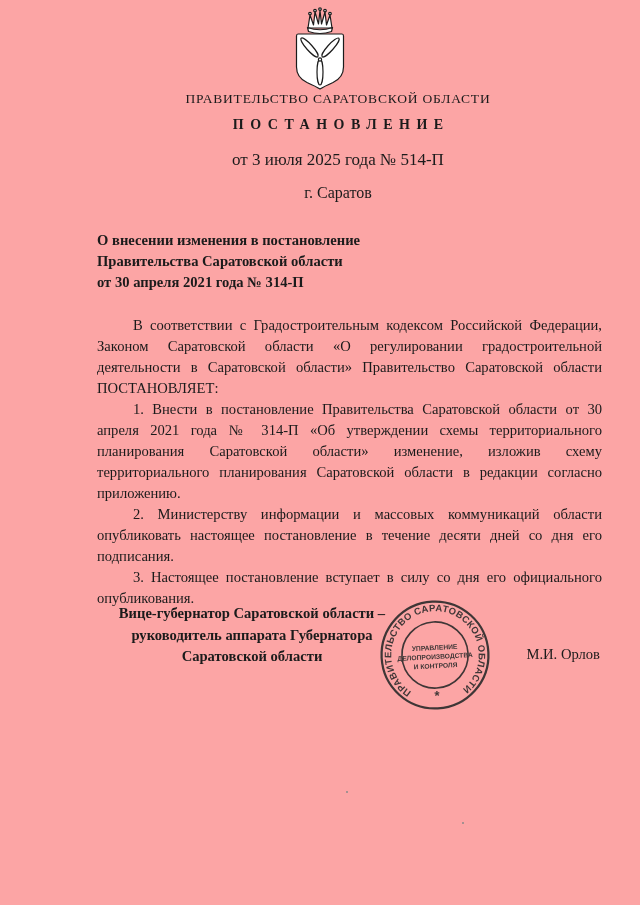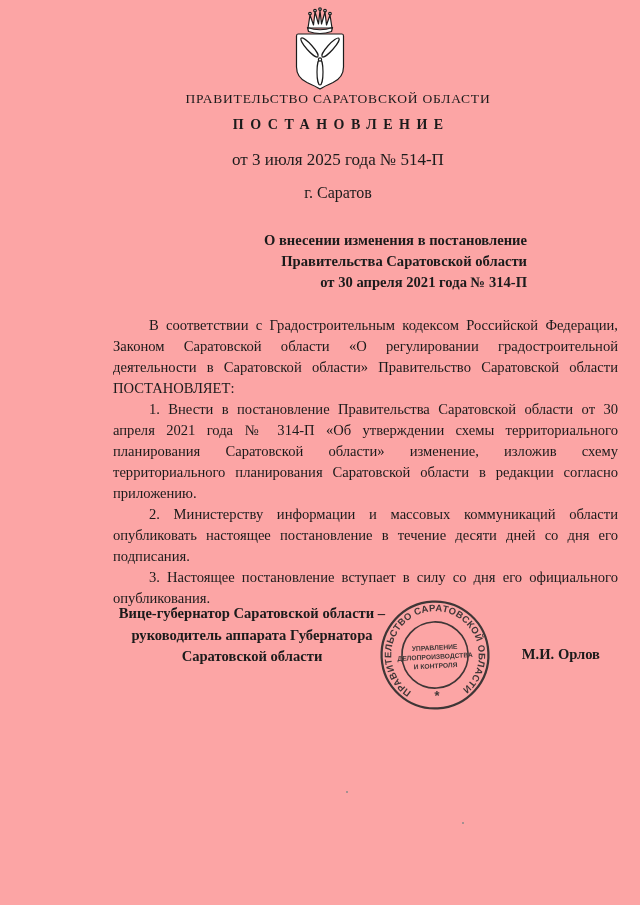--- a/index.html
+++ b/index.html
@@ -16,35 +16,35 @@
   .emblem svg{display:block;width:100%;height:100%;}
   
   .hdr-block{position:absolute;left:97px;width:482px;text-align:center;}
   .org-name{top:91px;font-size:13.5px;letter-spacing:0.8px;white-space:nowrap;}
   .doc-type{top:117px;font-size:14px;font-weight:bold;letter-spacing:6.5px;text-indent:6.5px;white-space:nowrap;}
   .date-line{top:150px;font-size:17px;white-space:nowrap;}
   .city-line{top:184px;font-size:16px;white-space:nowrap;}
   
   .doc-title{
     position:absolute;left:97px;top:230px;width:430px;
-    font-size:14.6px;font-weight:bold;line-height:21px;text-align:right;
+    font-size:14.6px;font-weight:bold;line-height:21px;
   }
   
   .doc-body{
-    position:absolute;left:113px;top:315px;width:505px;
+    position:absolute;left:97px;top:315px;width:505px;
     font-size:14.6px;line-height:21px;text-align:justify;
   }
   .doc-body p{margin:0;text-indent:36px;}
   
   .sig-row{
     position:absolute;left:97px;top:603px;width:505px;
     display:flex;justify-content:space-between;align-items:flex-end;
   }
   .sig-position{font-size:14.6px;font-weight:bold;line-height:21.5px;width:310px;text-align:center;}
-  .sig-name{font-size:14.6px;font-weight:bold;margin-bottom:5px;margin-right:2px;white-space:nowrap;margin-top:26px;}
+  .sig-name{font-size:14.6px;font-weight:normal;margin-bottom:5px;margin-right:2px;white-space:nowrap;margin-top:26px;}
   
   .stamp{position:absolute;left:378px;top:598px;width:114px;height:114px;opacity:0.9;}
   .stamp svg{display:block;width:100%;height:100%;}
   .ring-text{font-family:"Liberation Sans",sans-serif;font-size:9.3px;font-weight:bold;letter-spacing:0.4px;fill:#2b2b2b;}
   .stamp-center{font-family:"Liberation Sans",sans-serif;font-size:6.6px;font-weight:bold;fill:#2b2b2b;}
   .stamp-star{font-family:"Liberation Sans",sans-serif;font-size:13px;font-weight:bold;fill:#2b2b2b;}
   
   .speck{position:absolute;background:#8a8a8a;border-radius:50%;}
   .speck1{left:346px;top:791px;width:2px;height:2px;}
   .speck2{left:462px;top:822px;width:2px;height:2px;}

